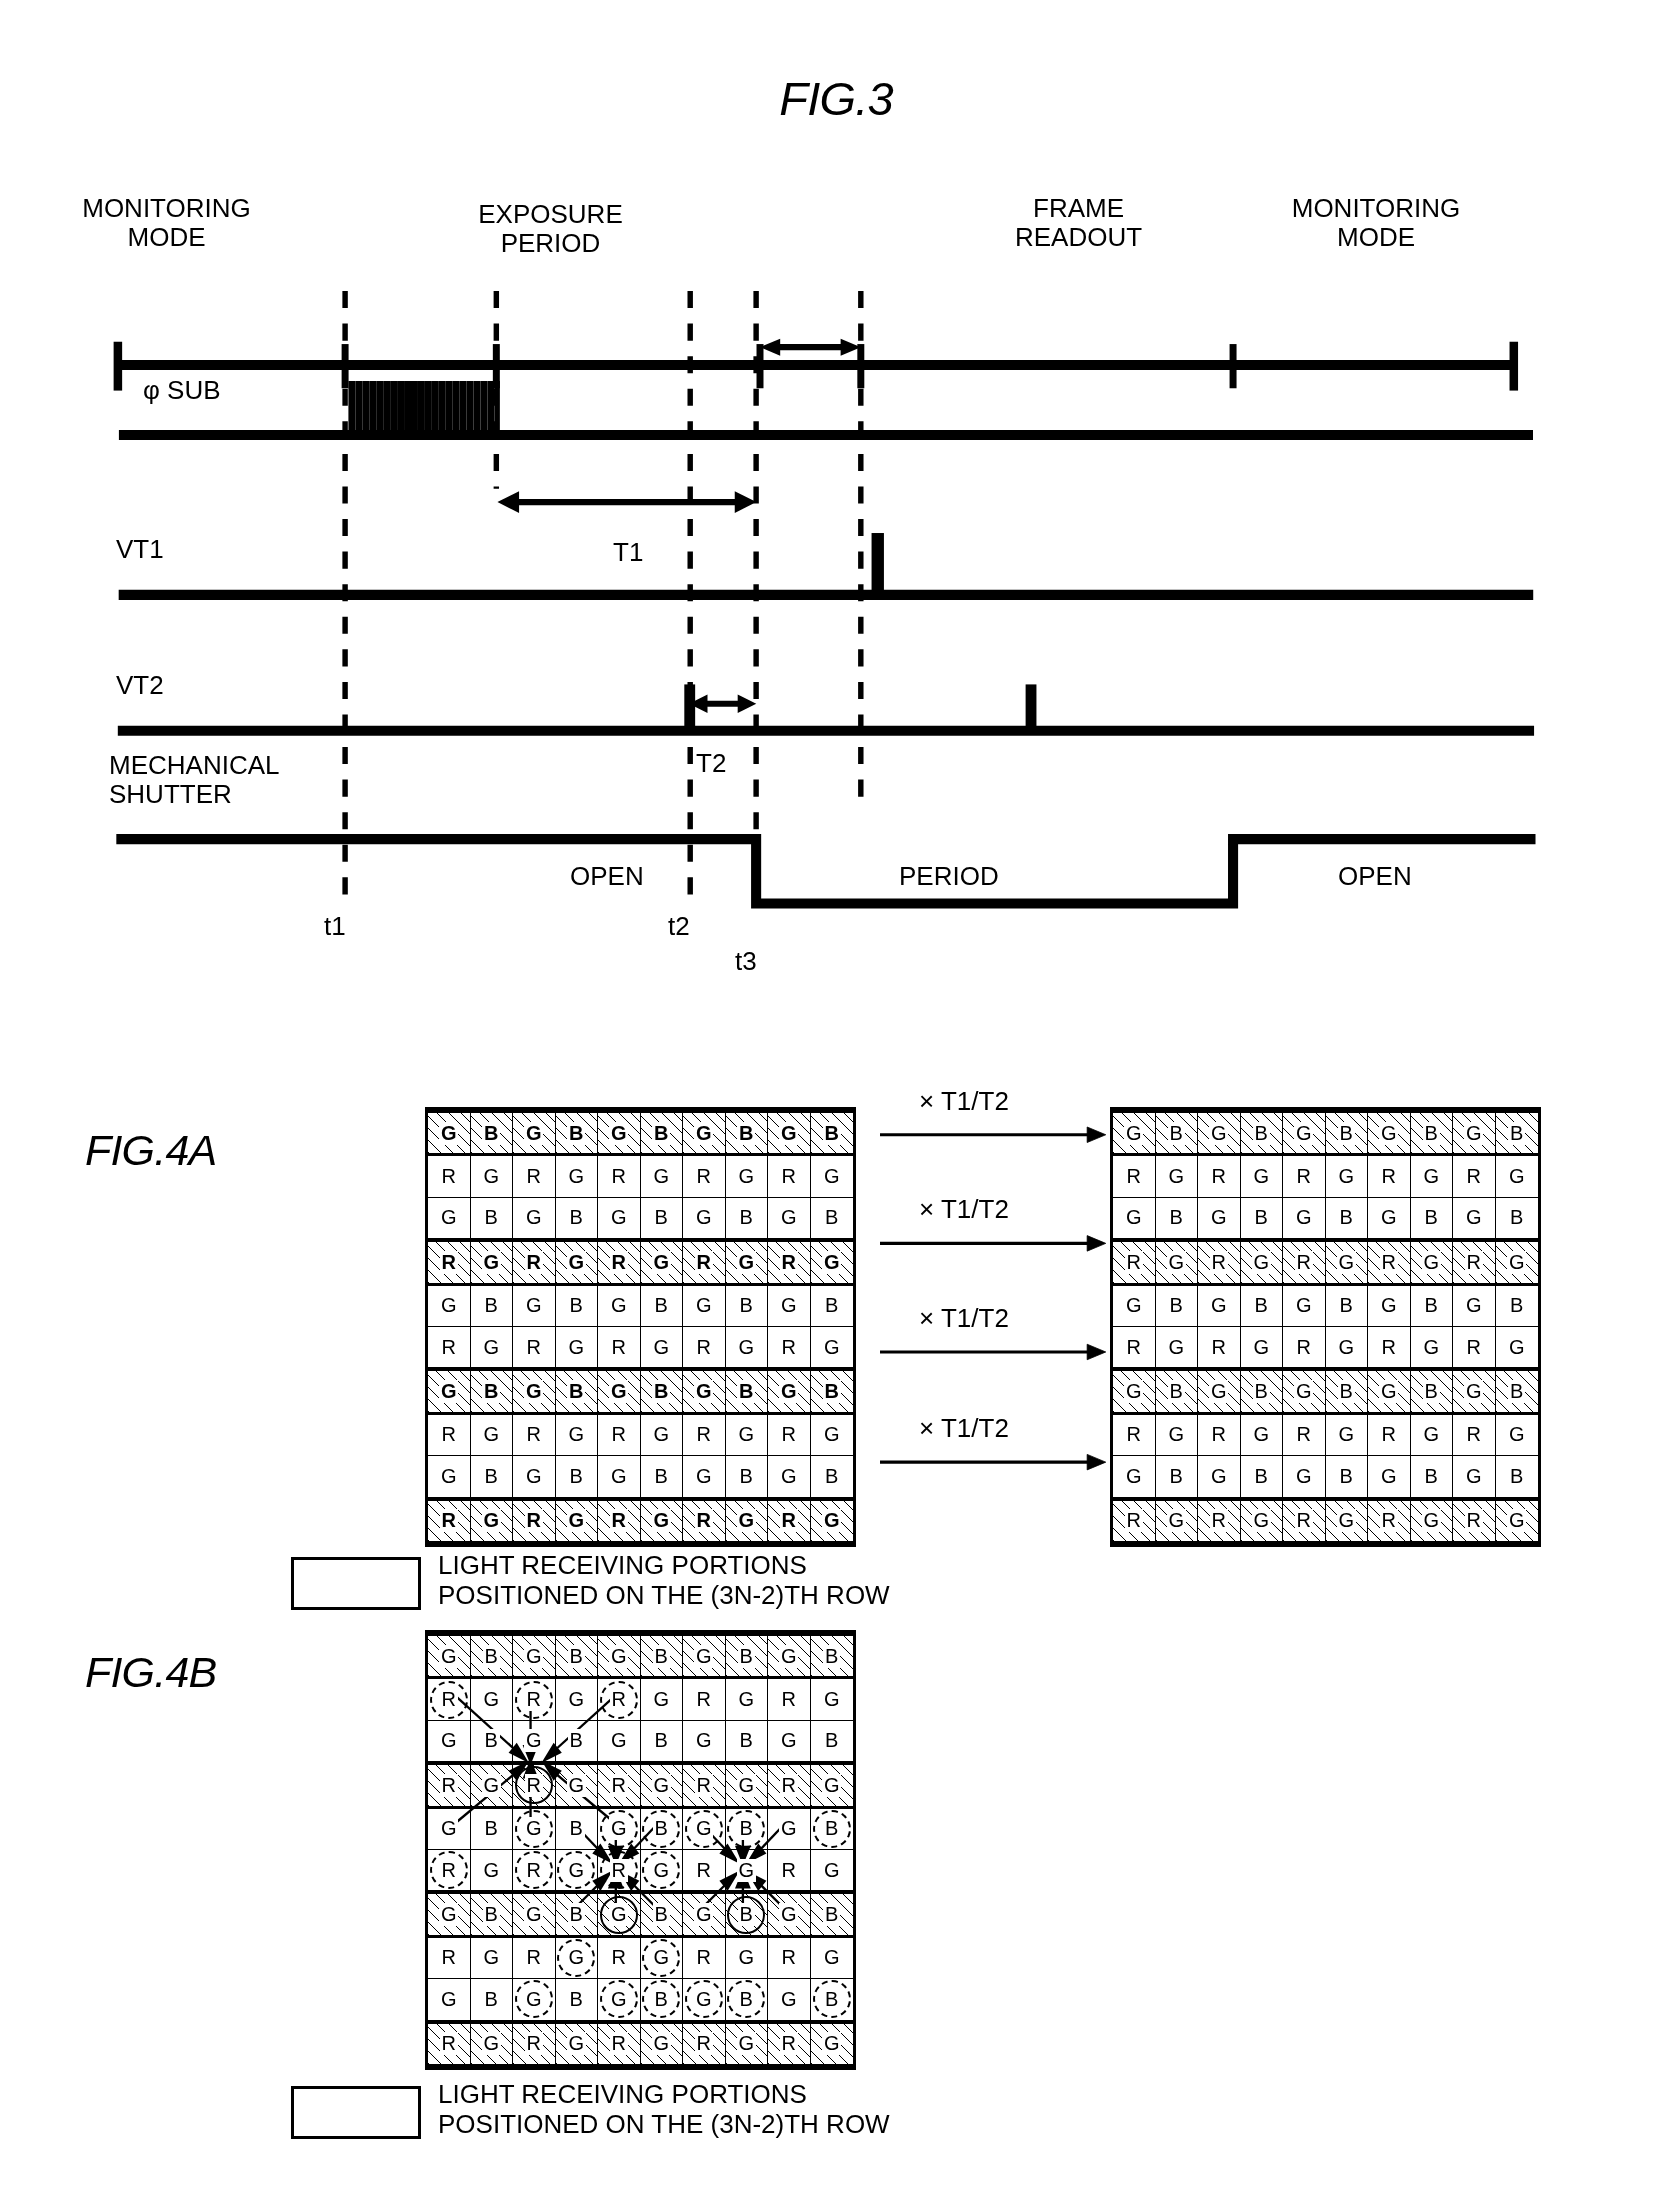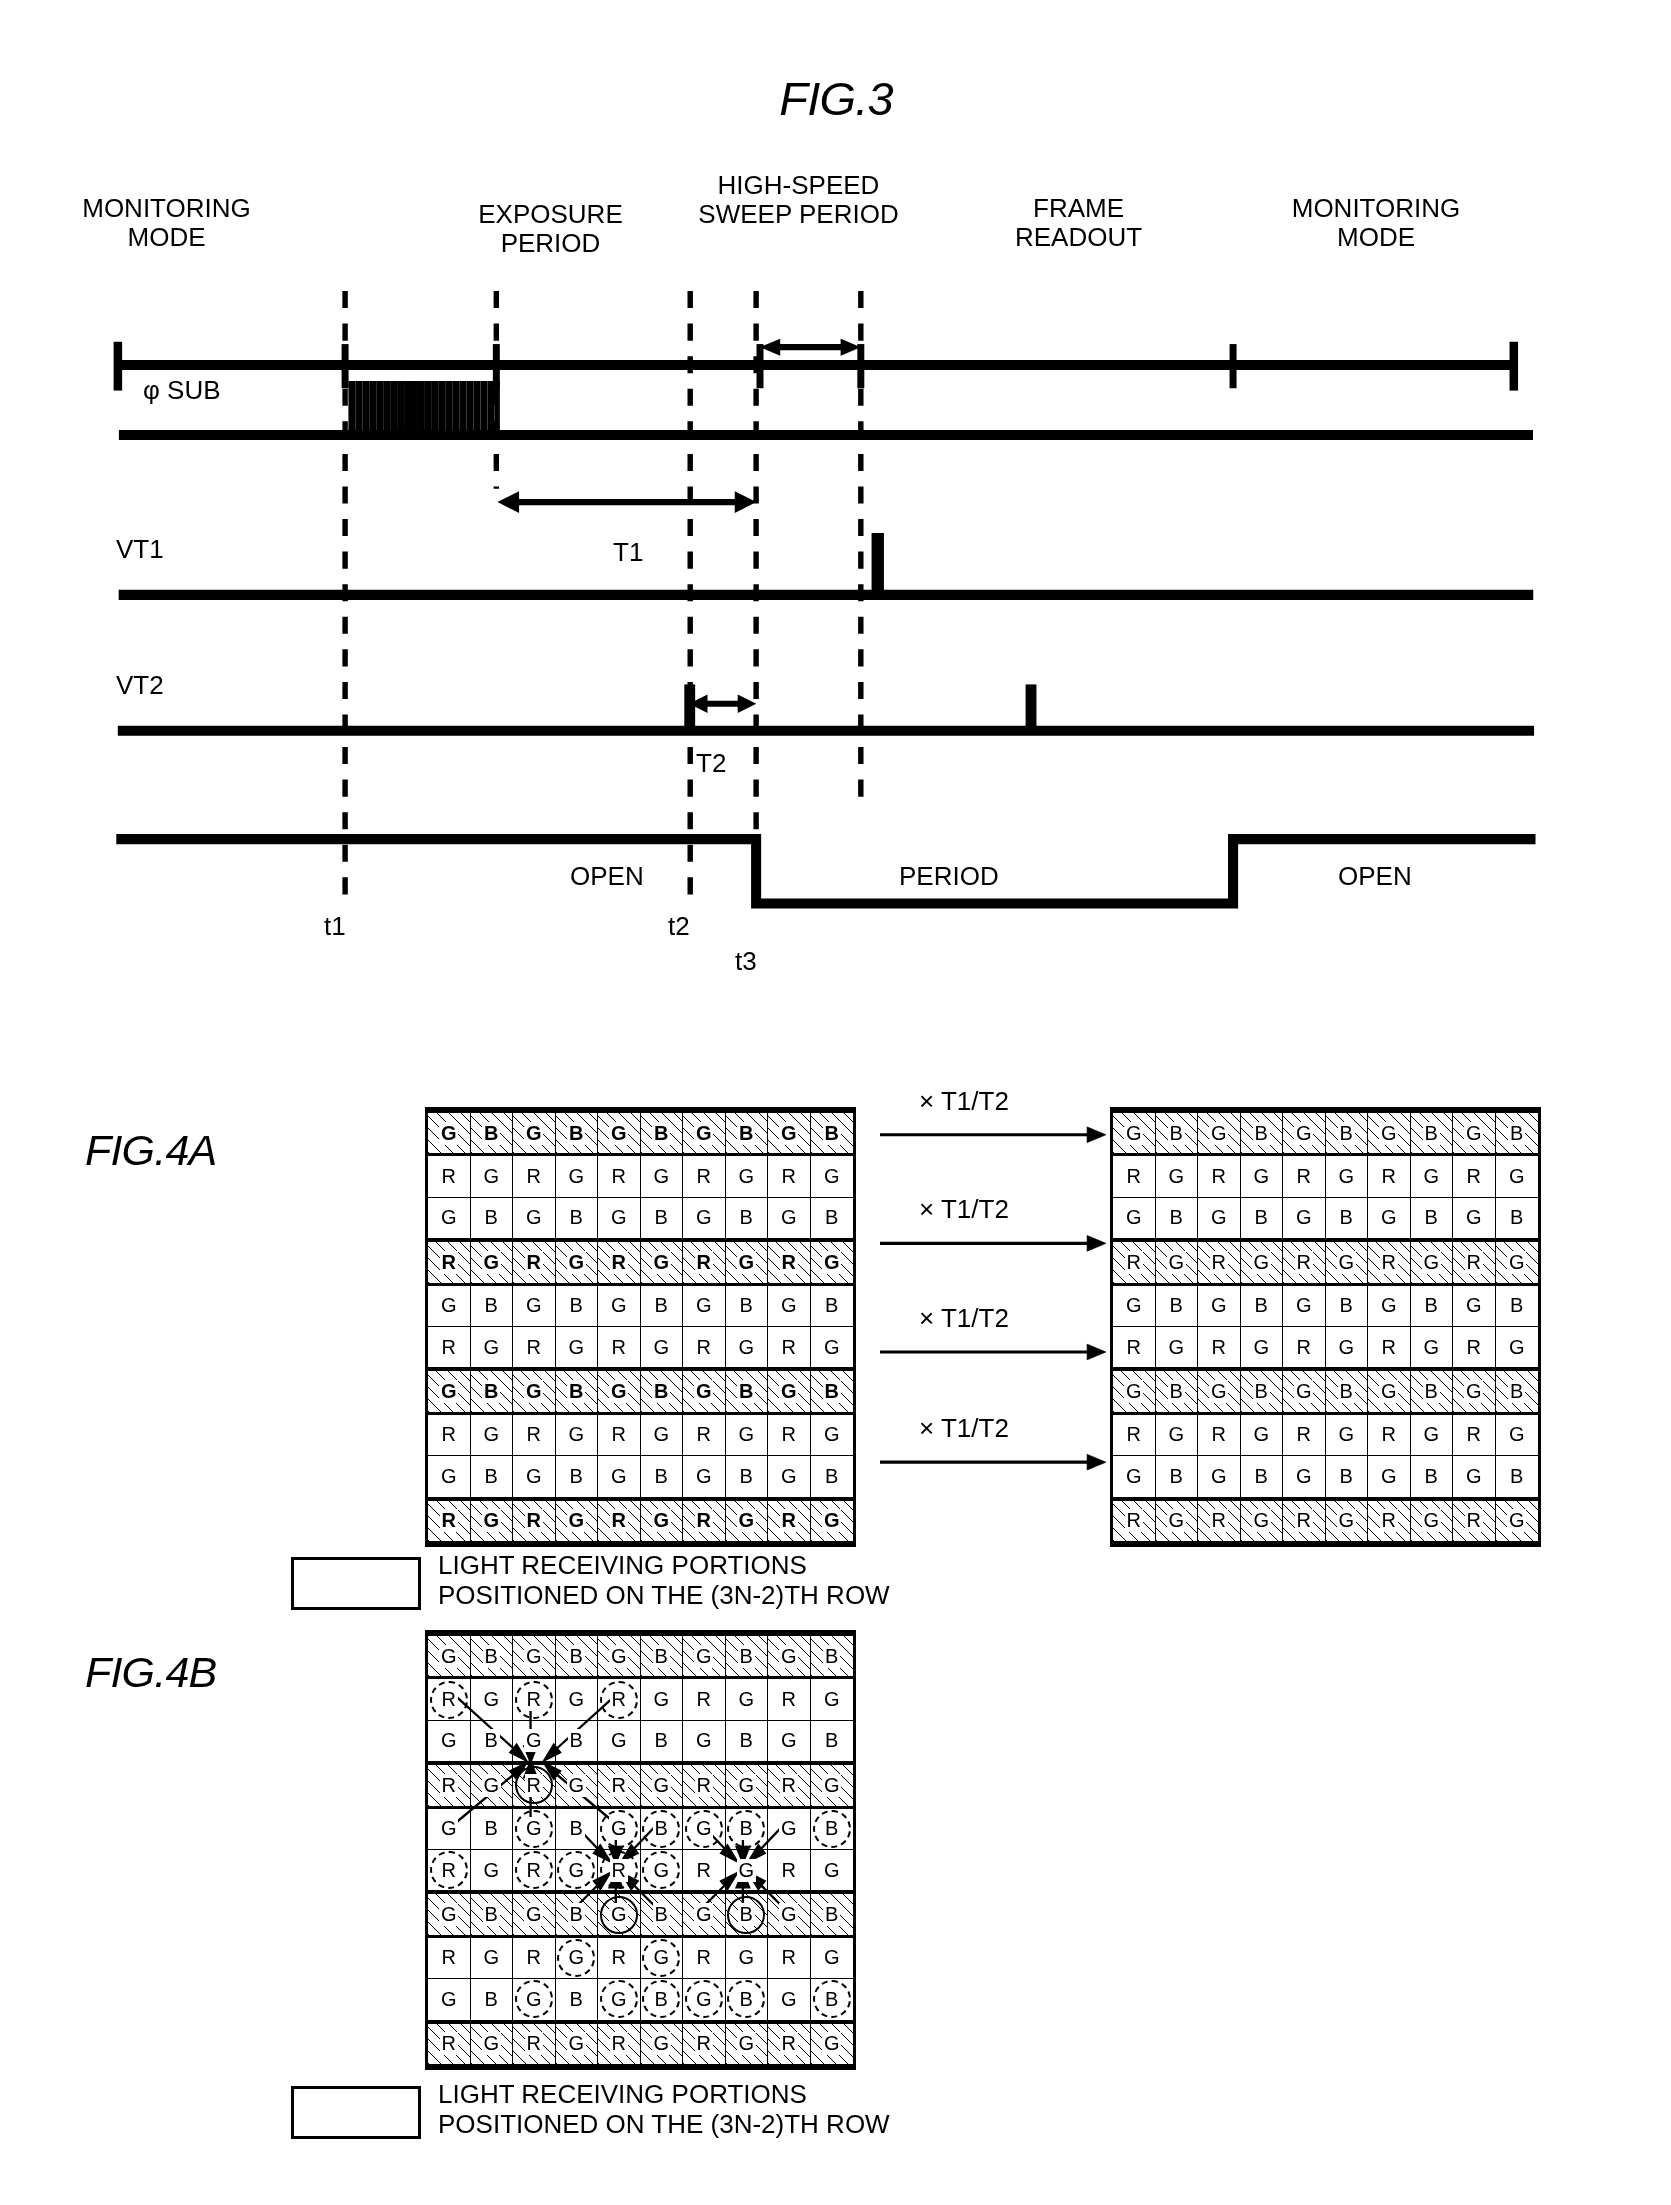--- a/index.html
+++ b/index.html
@@ -41,21 +41,20 @@
 </style>
 </head>
 <body>
 
 <div class="abs figtitle" id="fig3-title">FIG.3</div>
 
 <div class="abs" id="fig3">
 
   <div class="phase-lbl" style="left:31px;top:194px;width:271px;">MONITORING<br>MODE</div>
   <div class="phase-lbl" style="left:434px;top:200px;width:233px;">EXPOSURE<br>PERIOD</div>
-  <div class="phase-lbl" style="left:663px;top:171px;width:271px;">HIGH-SPEED<br>SWEEP PERIOD</div>
   <div class="phase-lbl" style="left:962px;top:194px;width:233px;">FRAME<br>READOUT</div>
   <div class="phase-lbl" style="left:1248px;top:194px;width:256px;">MONITORING<br>MODE</div>
 
   <svg style="left:0;top:330;width:1672px;height:70px;" viewBox="0 0 2156 90">
     <line class="ln" x1="150" y1="45" x2="1955" y2="45" stroke-width="13"></line>
     <line class="ln" x1="152" y1="15" x2="152" y2="78" stroke-width="11"></line>
     <line class="ln" x1="445" y1="18" x2="445" y2="75" stroke-width="9"></line>
     <line class="ln" x1="640" y1="18" x2="640" y2="75" stroke-width="9"></line>
     <line class="ln" x1="980" y1="18" x2="980" y2="75" stroke-width="9"></line>
     <line class="ln" x1="1110" y1="18" x2="1110" y2="75" stroke-width="9"></line>
@@ -122,20 +121,21 @@
     <rect x="882" y="38" width="14" height="60" fill="#000"></rect>
     <rect x="1323" y="38" width="14" height="60" fill="#000"></rect>
     <g>
       <line class="ln" x1="898" y1="63" x2="963" y2="63" stroke-width="8"></line>
       <path d="M888,63 L912,51 L912,75 Z" fill="#000"></path>
       <path d="M975,63 L951,51 L951,75 Z" fill="#000"></path>
     </g>
   </svg>
   <div class="arrlbl" style="left:696px;top:748px;">T2</div>
 
+  <div class="sig-lbl" style="left:109px;top:751px;width:256px;">MECHANICAL<br>SHUTTER</div>
   <svg style="left:0;top:822px;width:1672px;height:101px;" viewBox="0 0 2156 130">
     <polyline class="ln" stroke-width="13" points="150,22 975,22 975,105 1590,105 1590,22 1980,22"></polyline>
   </svg>
   <div class="statelbl" style="left:570px;top:861px;">OPEN</div>
   <div class="statelbl" style="left:899px;top:861px;">PERIOD</div>
   <div class="statelbl" style="left:1338px;top:861px;">OPEN</div>
 
   <div class="tmark" style="left:324px;top:911px;">t1</div>
   <div class="tmark" style="left:668px;top:911px;">t2</div>
   <div class="tmark" style="left:735px;top:946px;">t3</div>

